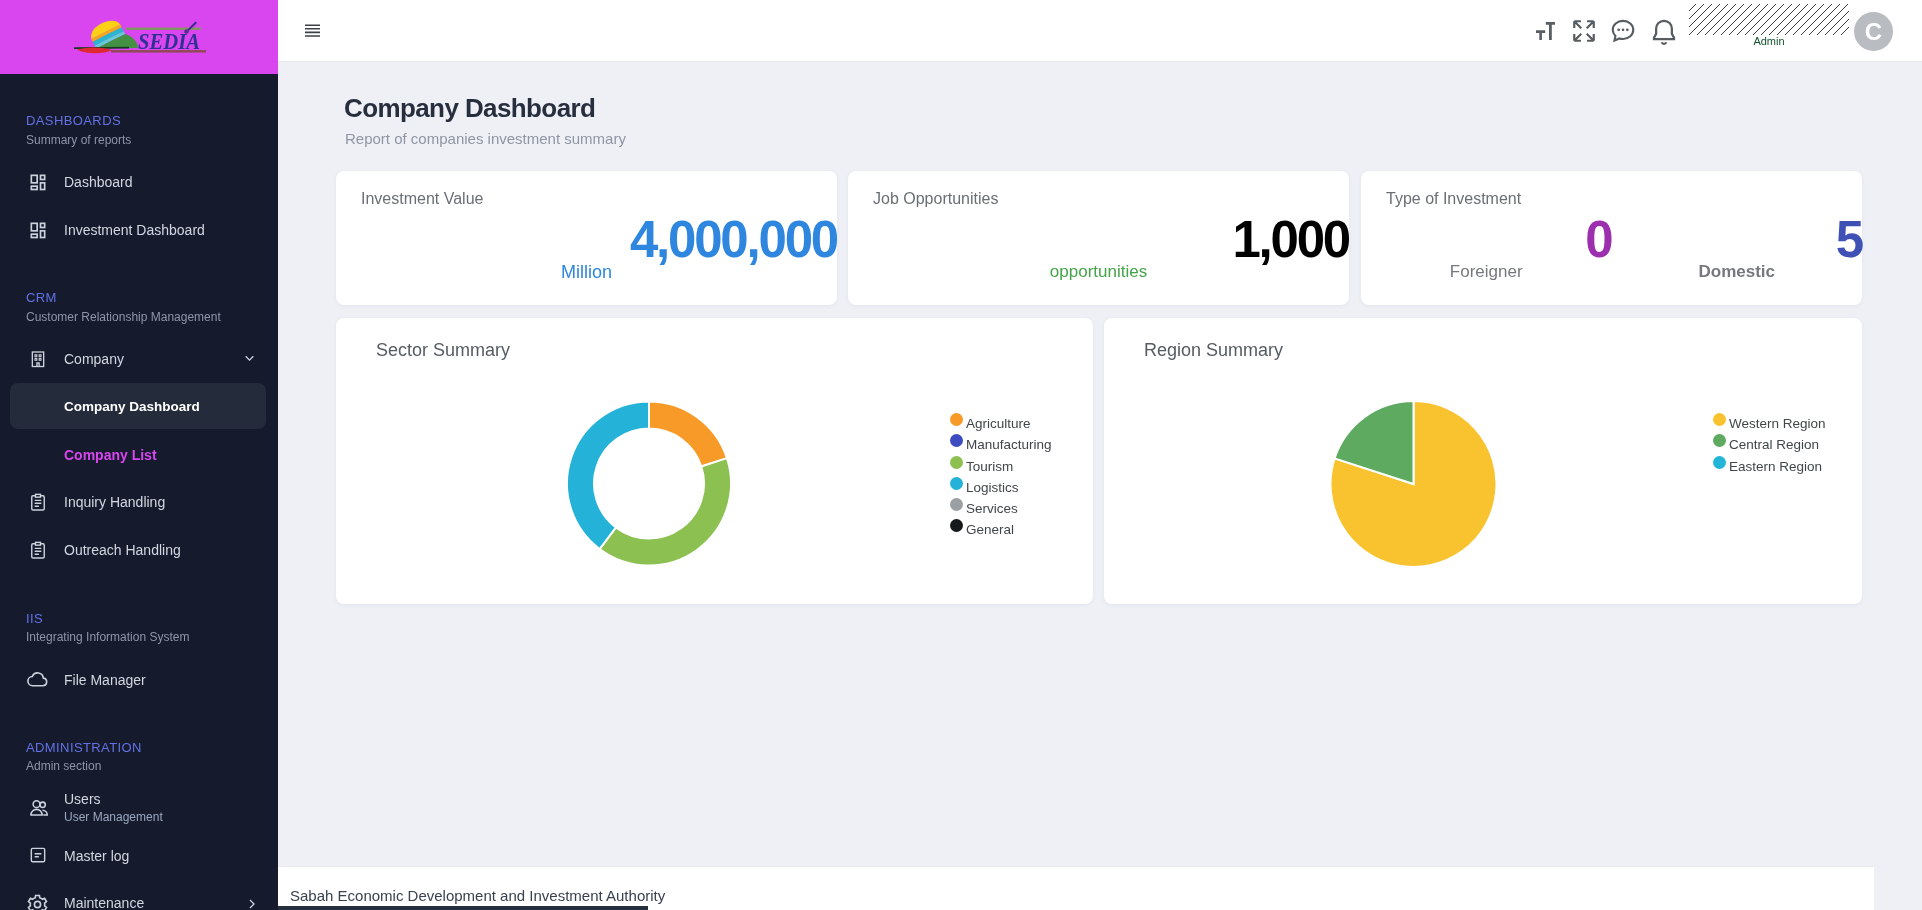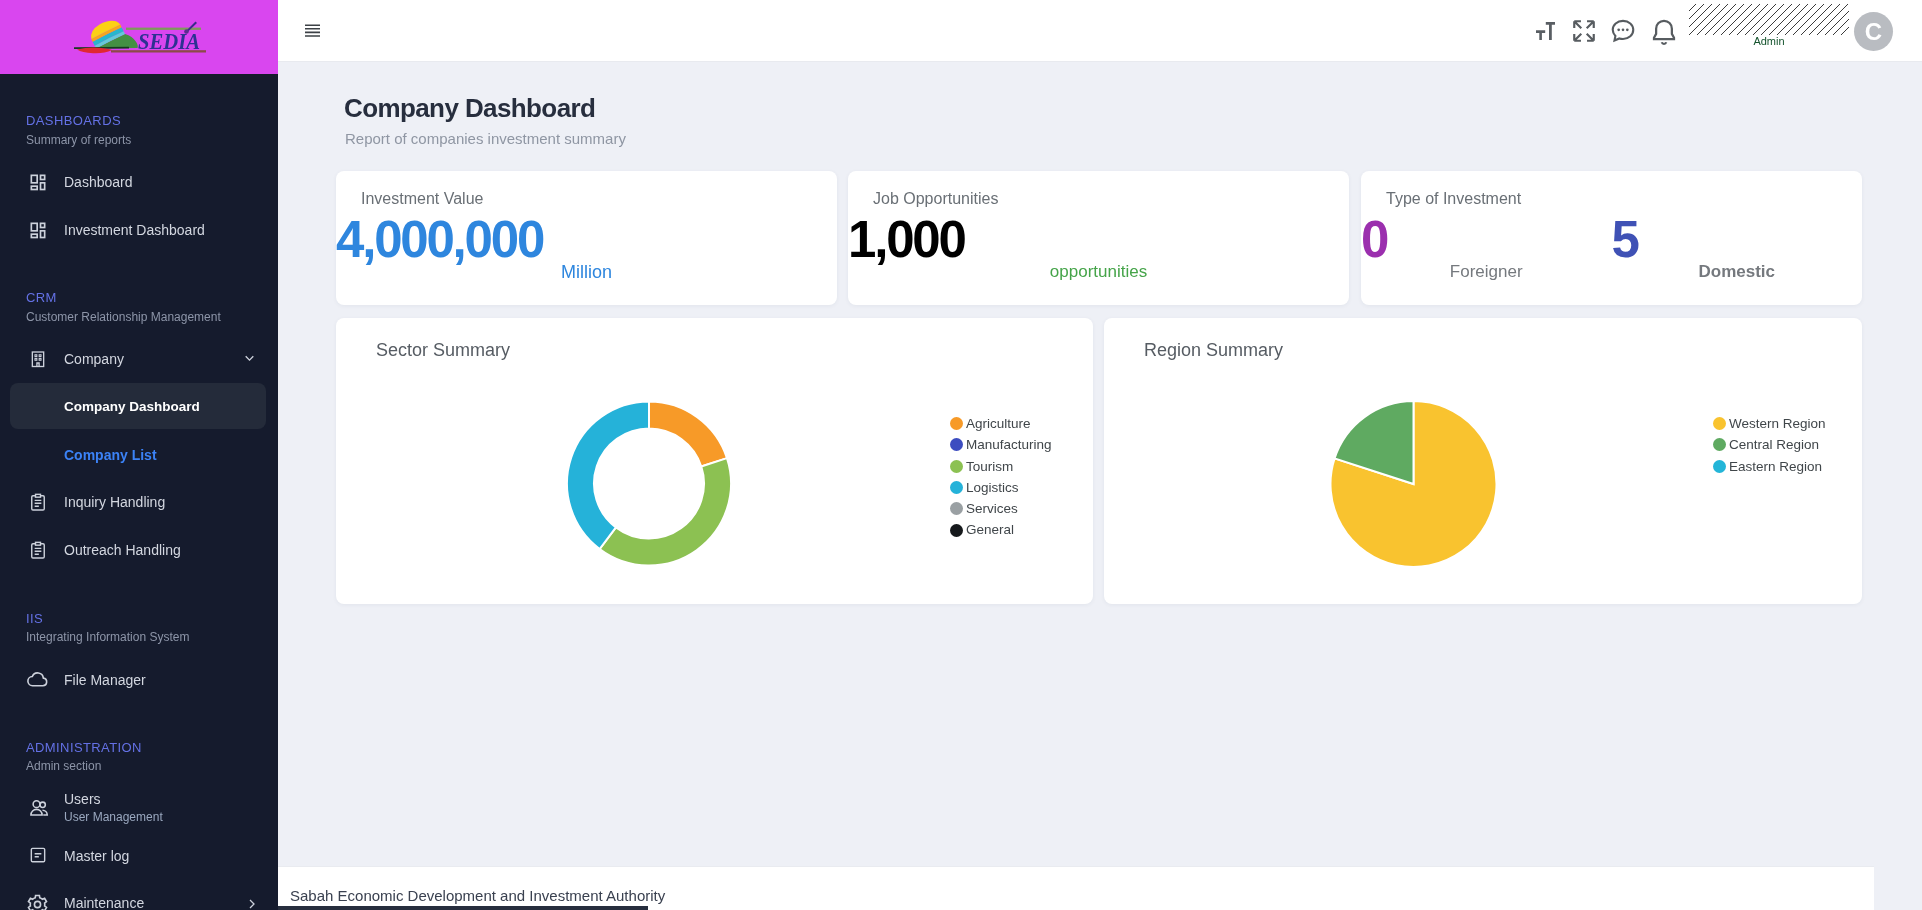--- a/index.html
+++ b/index.html
@@ -6,29 +6,29 @@
 html,body{width:1922px;height:910px;overflow:hidden}
 body{font-family:"Liberation Sans",sans-serif;background:#eef0f6;position:relative}
 .abs{position:absolute}
 #sidebar{position:absolute;left:0;top:0;width:278px;height:910px;background:#151b2d}
 #logoarea{position:absolute;left:0;top:0;width:278px;height:74px;background:#d946ef}
 #topbar{position:absolute;left:278px;top:0;width:1644px;height:62px;background:#fff;border-bottom:1px solid #e8eaef}
 #footer{position:absolute;left:278px;top:866px;width:1596px;height:44px;background:#fff;border-top:1px solid #e9ebf0}
 .sec-title{position:absolute;left:26px;font-size:13px;font-weight:normal;color:#6471e5;letter-spacing:.4px}
 .sec-sub{position:absolute;left:26px;font-size:12px;color:#8d95a8}
 .mi{position:absolute;left:64px;font-size:14px;font-weight:500;color:#d3d7e0}
-.mi2{position:absolute;left:64px;font-size:14px;color:#3b82f6}
+.mi2{position:absolute;left:64px;font-size:14px;color:#d946ef}
 .micon{position:absolute;left:28px;width:20px;height:20px;color:#ccd1db}
 .card{position:absolute;background:#fff;border-radius:8px;box-shadow:0 1px 4px rgba(40,50,80,.06)}
 .clabel{position:absolute;left:25px;top:19px;font-size:16px;color:#696f75}
-.bignum{position:absolute;width:100%;text-align:left;top:43px;font-size:51px;line-height:1;font-weight:bold;letter-spacing:-2.2px}
+.bignum{position:absolute;width:100%;text-align:right;top:43px;font-size:51px;line-height:1;font-weight:bold;letter-spacing:-2.2px}
 .subnum{position:absolute;width:100%;text-align:center;top:91px;font-size:18px;line-height:1.2;font-weight:500}
 .ctitle{position:absolute;left:40px;top:22px;font-size:18px;color:#565c63}
 .leg{position:absolute;font-size:13.5px;color:#40464a;line-height:21.3px}
-.leg .row{display:flex;align-items:center;height:21.3px}
+.leg .row{display:flex;height:21.3px}
 .leg .dot{width:13px;height:13px;border-radius:50%;margin-right:3px;flex:0 0 13px}
 </style>
 </head>
 <body>
 
 <div id="sidebar">
 
   <div class="sec-title" style="top:113px">DASHBOARDS</div>
   <div class="sec-sub" style="top:133px">Summary of reports</div>
   <svg class="micon" style="top:172px" viewBox="0 0 24 24" fill="none" stroke="currentColor" stroke-width="2">

